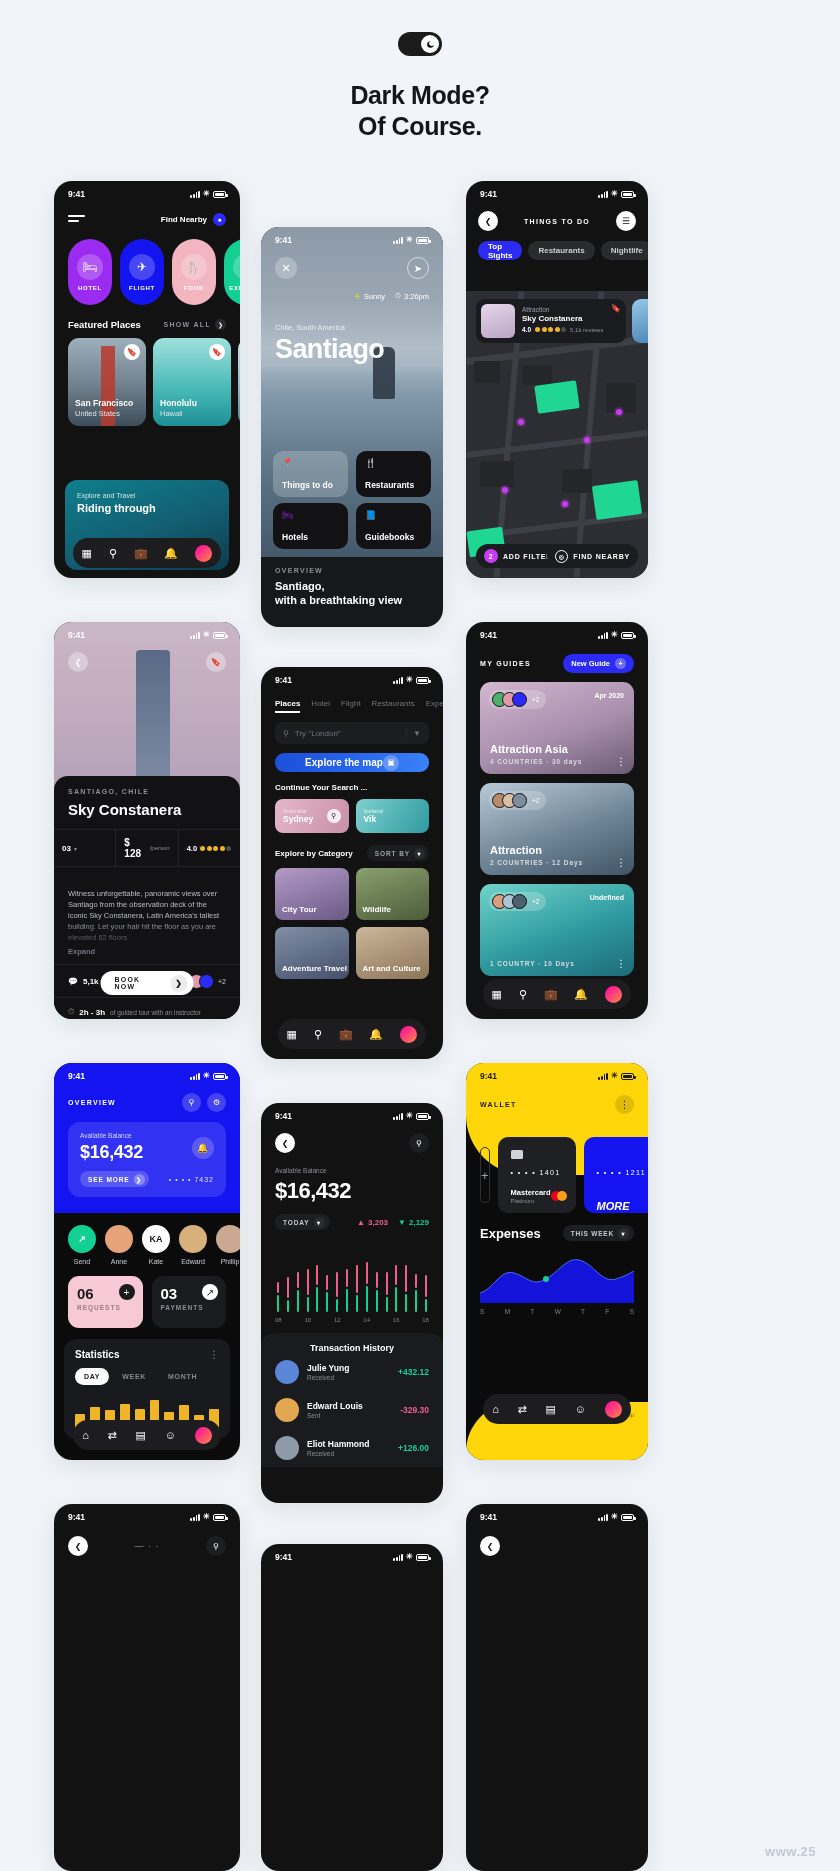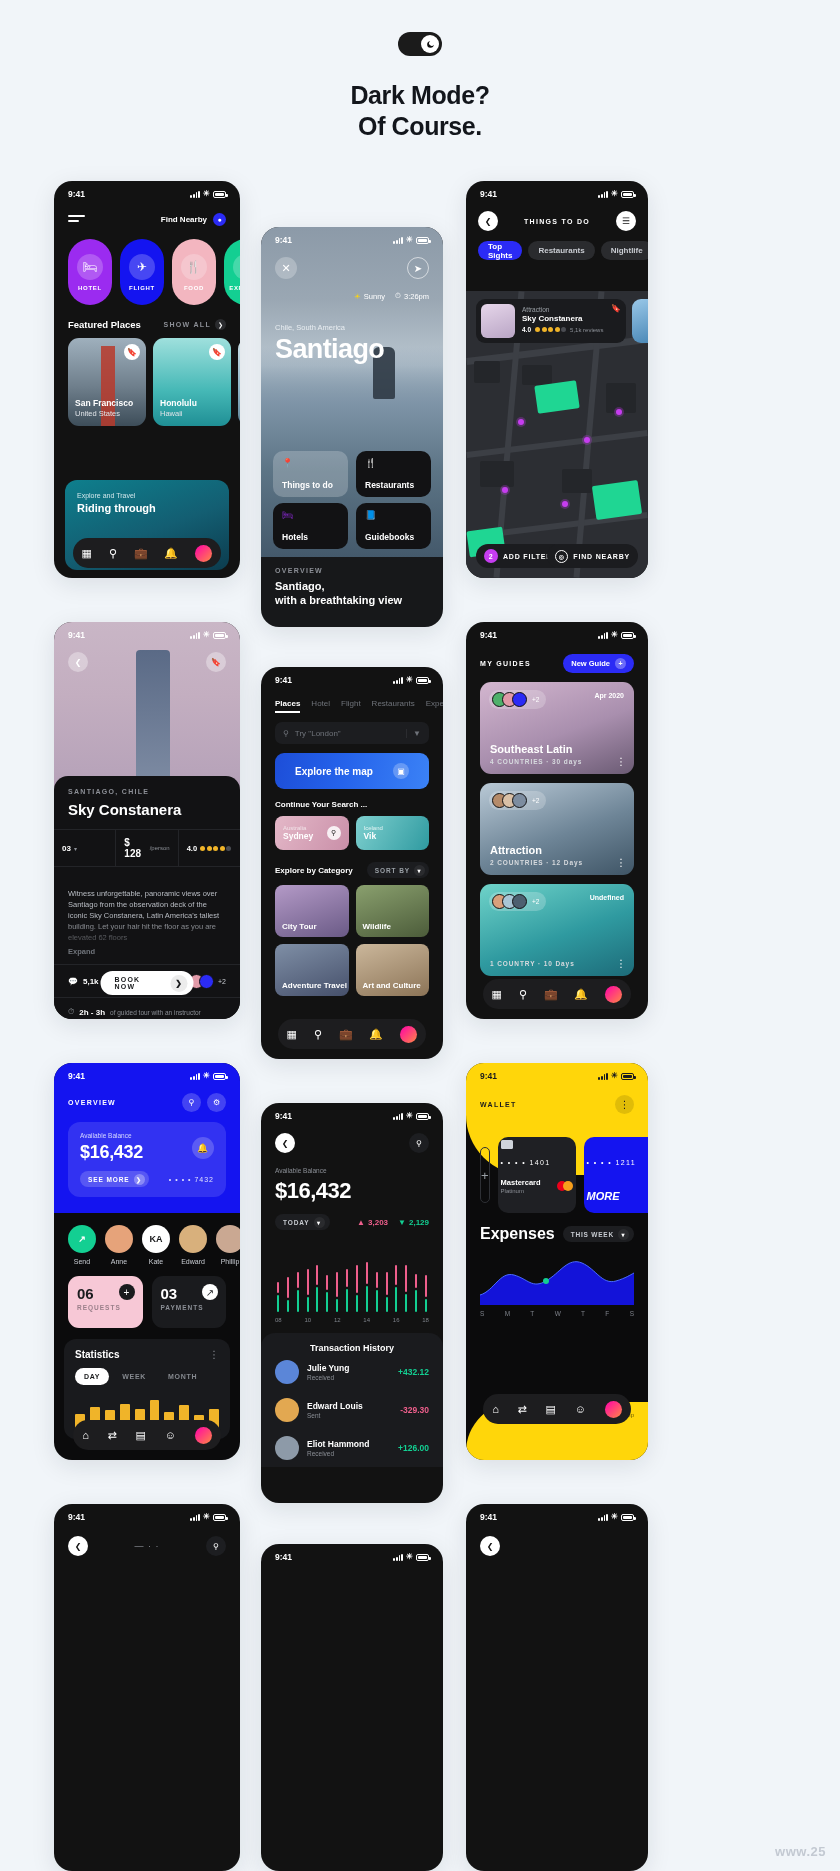--- a/index.html
+++ b/index.html
@@ -99,22 +99,22 @@
   .booknow .go{ width:17px;height:17px;border-radius:50%;background:#ececec;display:flex;align-items:center;justify-content:center;font-size:8px;}
   .avstack{ display:flex; }
   .avstack span{ width:15px;height:15px;border-radius:50%;border:1.5px solid #121214;margin-left:-5px;display:block;}
   .avstack span:first-child{margin-left:0;}
 
   
   #p5{ left:261px; top:667px; width:182px; height:392px; }
   .tabs{ display:flex;gap:11px;padding:0 14px;font-size:8px;color:#6f737a;}
   .tabs .act{ color:#fff;font-weight:bold;border-bottom:2px solid #fff;padding-bottom:3px;}
   .sfield{ margin:9px 14px 0;height:22px;border-radius:7px;background:#1c1d20;display:flex;align-items:center;padding:0 8px;gap:6px;font-size:8px;color:#6f737a;}
-  .banner{ margin:9px 14px 0;height:36px;border-radius:9px;background:linear-gradient(100deg,#1d4ed8,#2563eb 45%,#3b82f6);
-           display:flex;align-items:center;justify-content:space-between;padding:0 20px;}
+  .banner{ margin:9px 14px 0;height:19px;border-radius:9px;background:linear-gradient(100deg,#1d4ed8,#2563eb 45%,#3b82f6);
+           display:flex;align-items:center;justify-content:center;padding:0 0;}
   .listrow{ margin:7px 14px 0;display:flex;gap:7px;}
   .lrcard{ flex:1;height:34px;border-radius:8px;position:relative;overflow:hidden;display:flex;align-items:center;padding:0 8px;}
   .catcard{ flex:1;height:52px;border-radius:8px;position:relative;overflow:hidden;}
   .catcard .lbl{ position:absolute;left:7px;bottom:6px;font-size:8px;font-weight:bold;color:#fff;}
   .sortb{ height:16px;border-radius:8px;background:#1c1d20;color:#9aa0a6;font-size:6.5px;font-weight:bold;letter-spacing:.9px;
           display:flex;align-items:center;gap:4px;padding:0 4px 0 8px;}
 
   
   #p6{ left:466px; top:622px; width:182px; height:397px; }
   .newg{ height:19px;border-radius:10px;background:#2b2bf5;color:#fff;font-size:7.5px;font-weight:bold;
@@ -160,32 +160,32 @@
   .trow{ display:flex;align-items:center;gap:8px;padding:7px 0;}
   .trow .tav{ width:24px;height:24px;border-radius:50%;}
   .tname{ font-size:8.5px;font-weight:bold;color:#fff;}
   .tsub{ font-size:6.5px;color:#8b8f96;margin-top:1px;}
   .tamt{ margin-left:auto;font-size:8.5px;font-weight:bold;}
 
   
   #p9{ left:466px; top:1063px; width:182px; height:397px; background:#0b0b0c;}
   #p9 .ytop{ background:#ffd60a;height:112px;position:relative;border-radius:0 0 0 60px;}
   .addcard{ width:26px;height:56px;border-radius:8px;border:1px solid #2e3035;display:flex;align-items:center;justify-content:center;color:#9aa0a6;font-size:13px;}
-  .ccard{ width:78px;height:76px;border-radius:10px;padding:3px;position:relative;flex:0 0 auto;}
+  .ccard{ width:78px;height:76px;border-radius:10px;padding:13px;position:relative;flex:0 0 auto;}
   .ccnum{ font-size:7px;letter-spacing:1.4px;color:#fff;}
   .expbox{ margin-top:12px;padding:0 14px;}
   .thisweek{ height:16px;border-radius:8px;background:#1d1e21;color:#c7cbd1;font-size:6.5px;font-weight:bold;letter-spacing:.8px;display:flex;align-items:center;gap:4px;padding:0 5px 0 8px;}
   .daylbl{ display:flex;justify-content:space-between;font-size:6.5px;color:#7d8189;margin-top:5px;}
 
   
   #p10{ left:54px; top:1504px; width:186px; height:367px; }
   #p11{ left:261px; top:1544px; width:182px; height:327px; }
   #p12{ left:466px; top:1504px; width:182px; height:367px; }
 
-  .wm{ position:absolute; right:14px; bottom:12px; font-size:13px; color:#c3c9d2; font-weight:bold; letter-spacing:.5px;}
+  .wm{ position:absolute; right:24px; bottom:12px; font-size:13px; color:#c3c9d2; font-weight:bold; letter-spacing:.5px;}
 </style>
 </head>
 <body>
 
 <div class="page">
 
   <div class="hdr">
     <div class="toggle">
       <div class="knob">
         <svg width="9" height="9" viewBox="0 0 24 24">
@@ -625,21 +625,21 @@
       <div class="gtop">
         <span class="avstack">
           <span style="background:#4fb06b"></span>
           <span style="background:#e19aa8"></span>
           <span style="background:#2b2bf5"></span>
         </span>
         <span style="font-size:6.5px;color:#fff;margin-left:5px;">+2</span>
       </div>
       <div class="gdate">Apr 2020</div>
       <div class="meta">
-        <div class="gtitle">Southeast Latin</div>
+        <div class="gtitle">Attraction Asia</div>
         <div class="gsub">4 COUNTRIES · 30 days</div>
       </div>
       <div class="kebab">⋮</div>
     </div>
     <div class="gcard" style="background:linear-gradient(160deg,#b9c9d6,#6e8597 55%,#3f5566)">
       <div class="gtop">
         <span class="avstack">
           <span style="background:#b58b6a"></span>
           <span style="background:#d9c0a6"></span>
           <span style="background:#7d8da0"></span>
@@ -964,21 +964,21 @@
           </span>
         </div>
       </div>
       <div class="ccard" style="background:#1414f0">
         <div class="ccnum" style="margin-top:19px;">• • • •  1211</div>
         <div style="margin-top:24px;font-size:11px;font-weight:bold;font-style:italic;color:#fff;">MORE</div>
       </div>
     </div>
     <div class="expbox">
       <div class="row sb">
-        <span style="font-size:16px;font-weight:bold;color:#fff;">Expenses</span>
+        <span style="font-size:13px;font-weight:bold;color:#fff;">Expenses</span>
         <span class="thisweek">
           <span>THIS WEEK</span>
           <span class="circ" style="width:11px;height:11px;background:#2a2b2e;color:#fff;font-size:6px;">▾</span>
         </span>
       </div>
       <svg viewBox="0 0 154 54" style="width:100%;height:54px;margin-top:8px;display:block;">
         <path d="M0,44 C14,40 20,20 34,24 C48,28 52,38 66,30 C80,22 88,6 102,12 C116,18 122,34 136,30 C146,27 150,24 154,22 L154,54 L0,54 Z" fill="#1414f0" opacity=".9"></path>
         <path d="M0,44 C14,40 20,20 34,24 C48,28 52,38 66,30 C80,22 88,6 102,12 C116,18 122,34 136,30 C146,27 150,24 154,22" fill="none" stroke="#4a6bff" stroke-width="1"></path>
         <circle cx="66" cy="30" r="3" fill="#13cf92"></circle>
       </svg>

